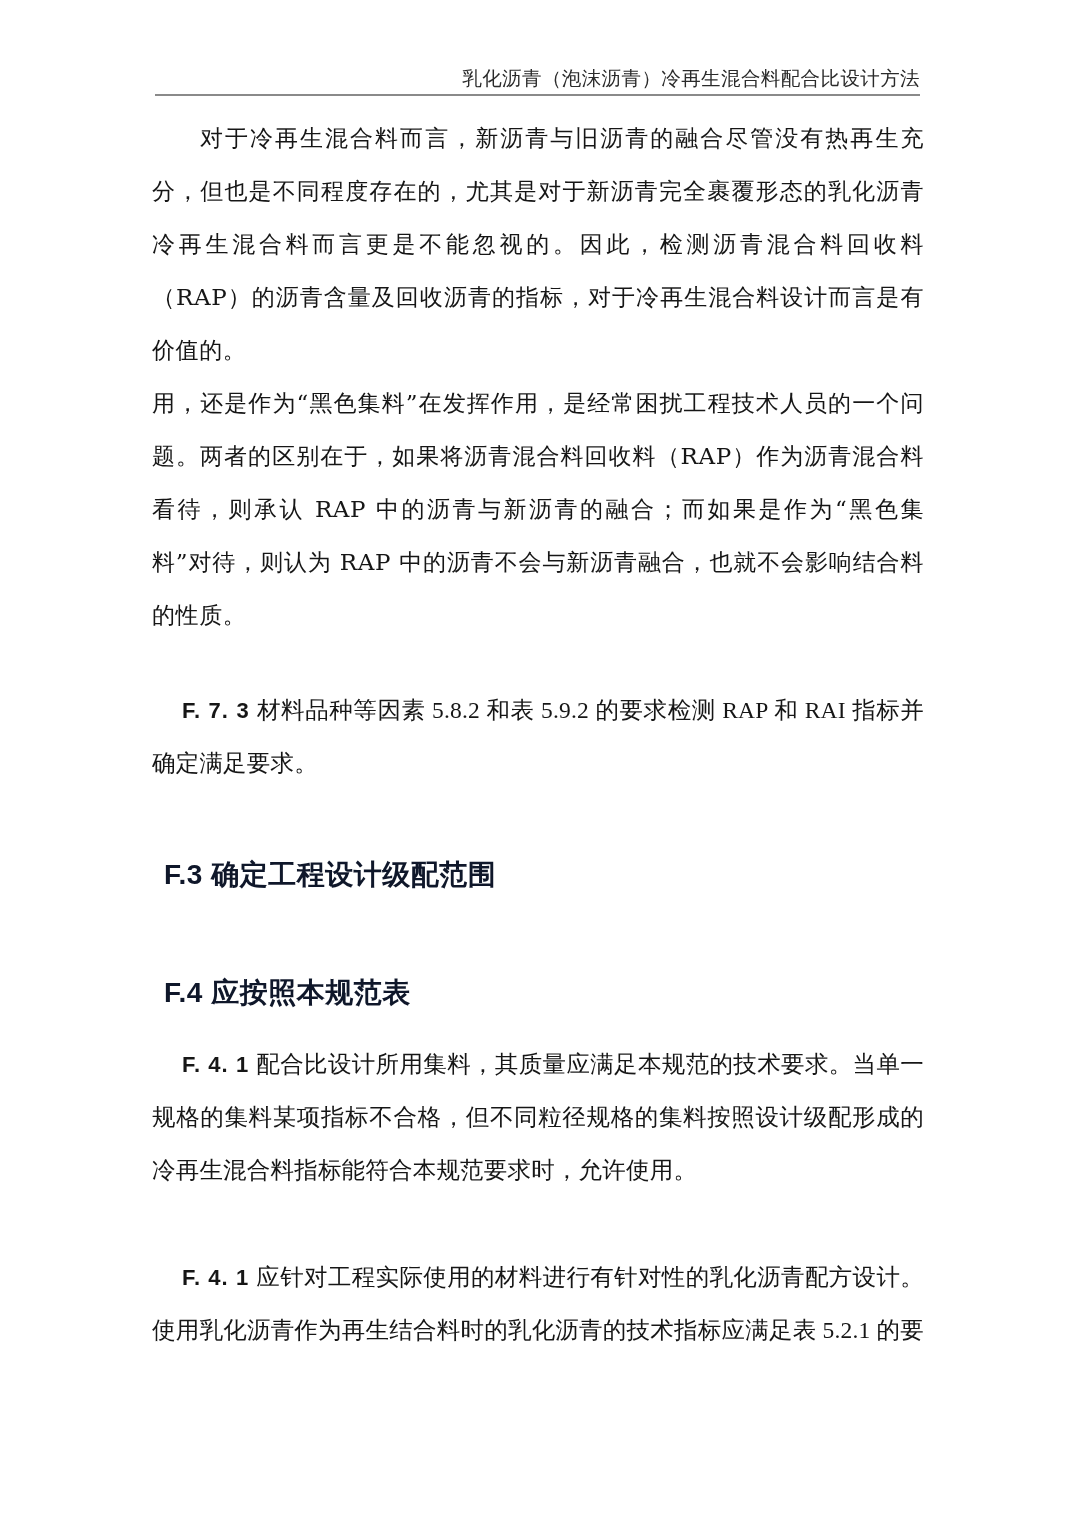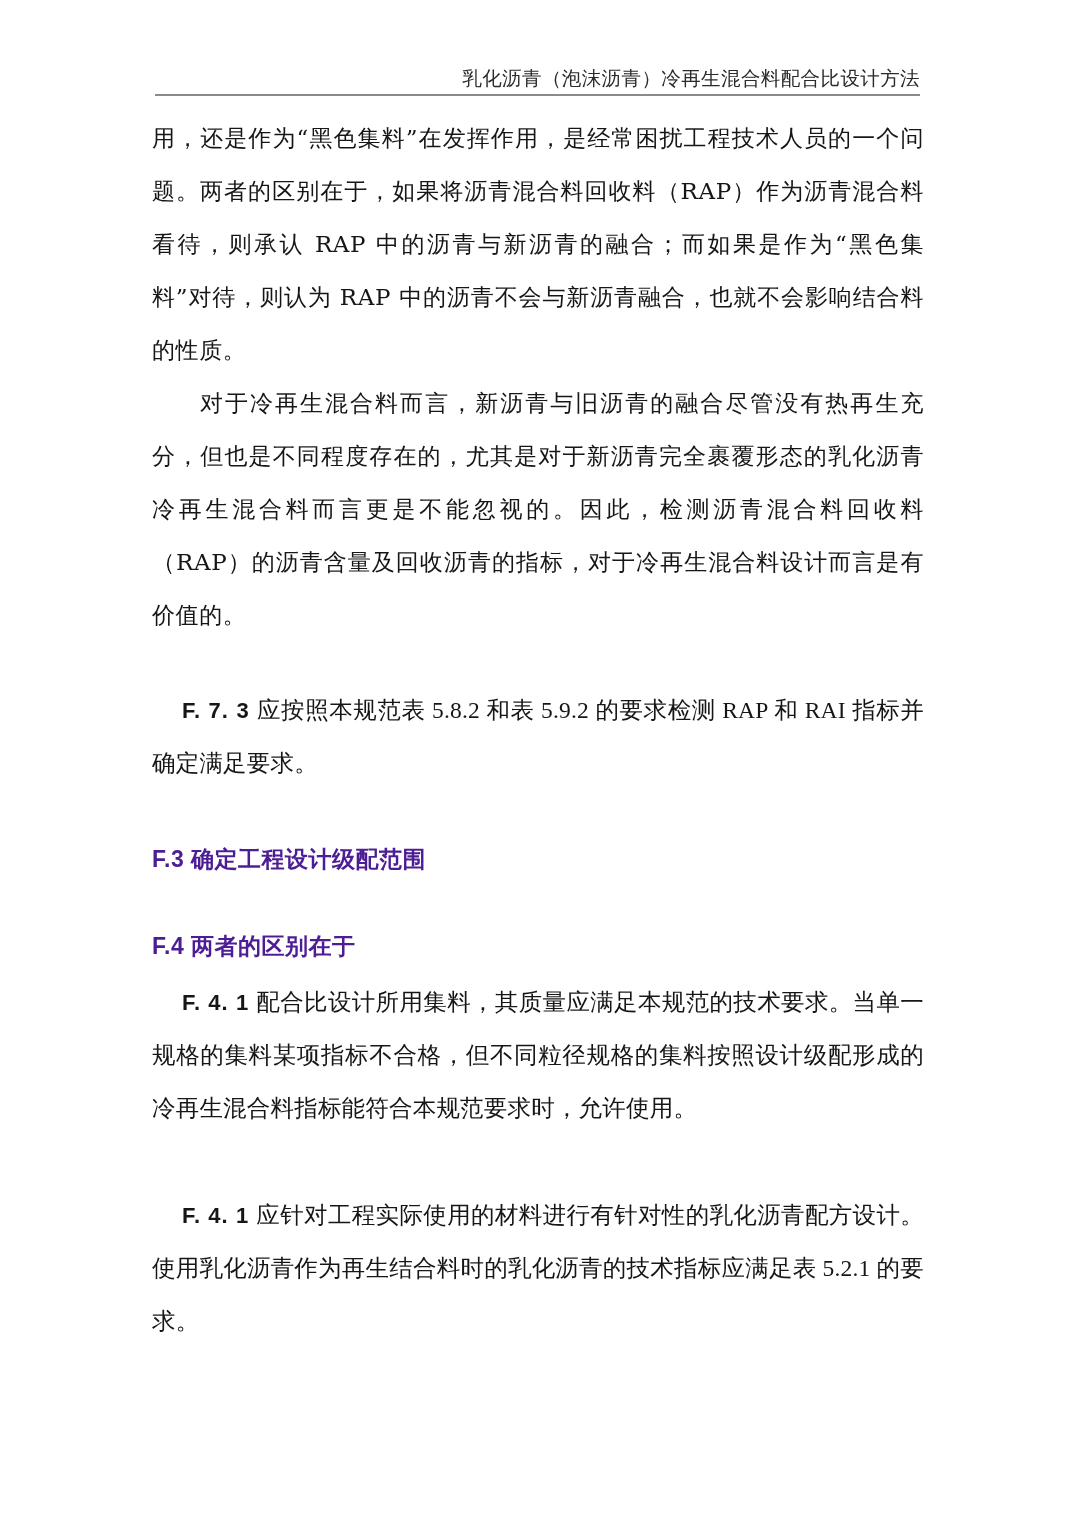--- a/index.html
+++ b/index.html
@@ -78,24 +78,24 @@
     font-weight: bold;
     font-size: 22px;
     letter-spacing: 1px;
     padding-right: 7px;
   }
 
   
   .heading {
     font-family: "Liberation Sans", "DejaVu Sans", sans-serif;
     font-weight: bold;
-    font-size: 23px;
+    font-size: 28px;
     letter-spacing: 0.5px;
-    color: #4c1d95;
-    margin: 0;
+    color: #0f172a;
+    margin: 12px;
   }
 
   
   .gap-xs { height: 14px; }
   .gap-md { height: 42px; }
   .gap-lg { height: 54px; }
 
   
   .footer {
     position: absolute;
@@ -114,40 +114,40 @@
 
 <div class="page">
 
   <div class="header-zone">
     <div class="header-title">乳化沥青（泡沫沥青）冷再生混合料配合比设计方法</div>
     <div class="header-rule"></div>
   </div>
 
   <div class="content">
 
+    <p class="para kai indent2">对于冷再生混合料而言，新沥青与旧沥青的融合尽管没有热再生充分，但也是不同程度存在的，尤其是对于新沥青完全裹覆形态的乳化沥青冷再生混合料而言更是不能忽视的。因此，检测沥青混合料回收料（RAP）的沥青含量及回收沥青的指标，对于冷再生混合料设计而言是有价值的。</p>
+
     <p class="para kai">用，还是作为“黑色集料”在发挥作用，是经常困扰工程技术人员的一个问题。两者的区别在于，如果将沥青混合料回收料（RAP）作为沥青混合料看待，则承认 RAP 中的沥青与新沥青的融合；而如果是作为“黑色集料”对待，则认为 RAP 中的沥青不会与新沥青融合，也就不会影响结合料的性质。</p>
-
-    <p class="para kai indent2">对于冷再生混合料而言，新沥青与旧沥青的融合尽管没有热再生充分，但也是不同程度存在的，尤其是对于新沥青完全裹覆形态的乳化沥青冷再生混合料而言更是不能忽视的。因此，检测沥青混合料回收料（RAP）的沥青含量及回收沥青的指标，对于冷再生混合料设计而言是有价值的。</p>
 
     <div class="gap-md"></div>
 
     <p class="para song indent1">
-      <span class="clause-label">F. 7. 3</span><span>应按照本规范表 5.8.2 和表 5.9.2 的要求检测 RAP 和 RAI 指标并确定满足要求。</span>
+      <span class="clause-label">F. 7. 3</span><span>材料品种等因素 5.8.2 和表 5.9.2 的要求检测 RAP 和 RAI 指标并确定满足要求。</span>
     </p>
 
     <div class="gap-lg"></div>
 
     <h2 class="heading">F.3  确定工程设计级配范围</h2>
 
     <div class="gap-xs"></div>
 
 
     <div class="gap-md"></div>
 
-    <h2 class="heading">F.4 两者的区别在于</h2>
+    <h2 class="heading">F.4 应按照本规范表</h2>
 
     <div class="gap-xs"></div>
 
     <p class="para song indent1">
       <span class="clause-label">F. 4. 1</span><span>配合比设计所用集料，其质量应满足本规范的技术要求。当单一规格的集料某项指标不合格，但不同粒径规格的集料按照设计级配形成的冷再生混合料指标能符合本规范要求时，允许使用。</span>
     </p>
 
     <div class="gap-lg"></div>
 
     <p class="para song indent1">

